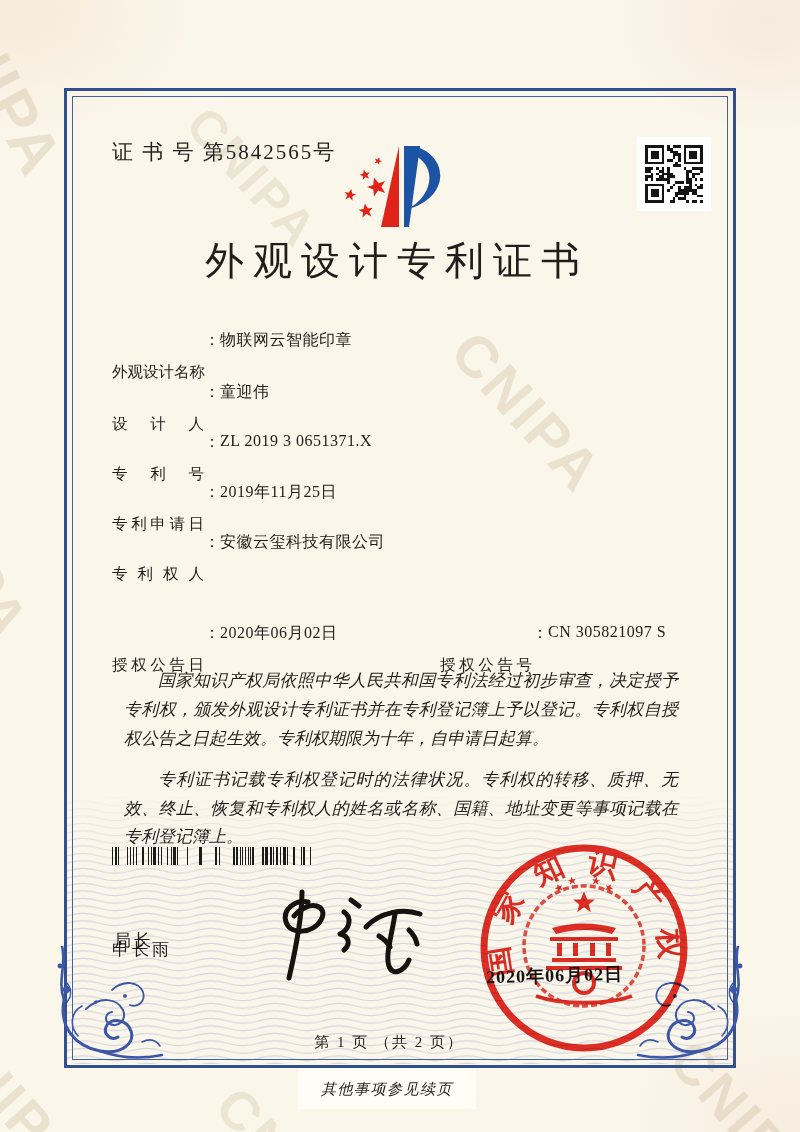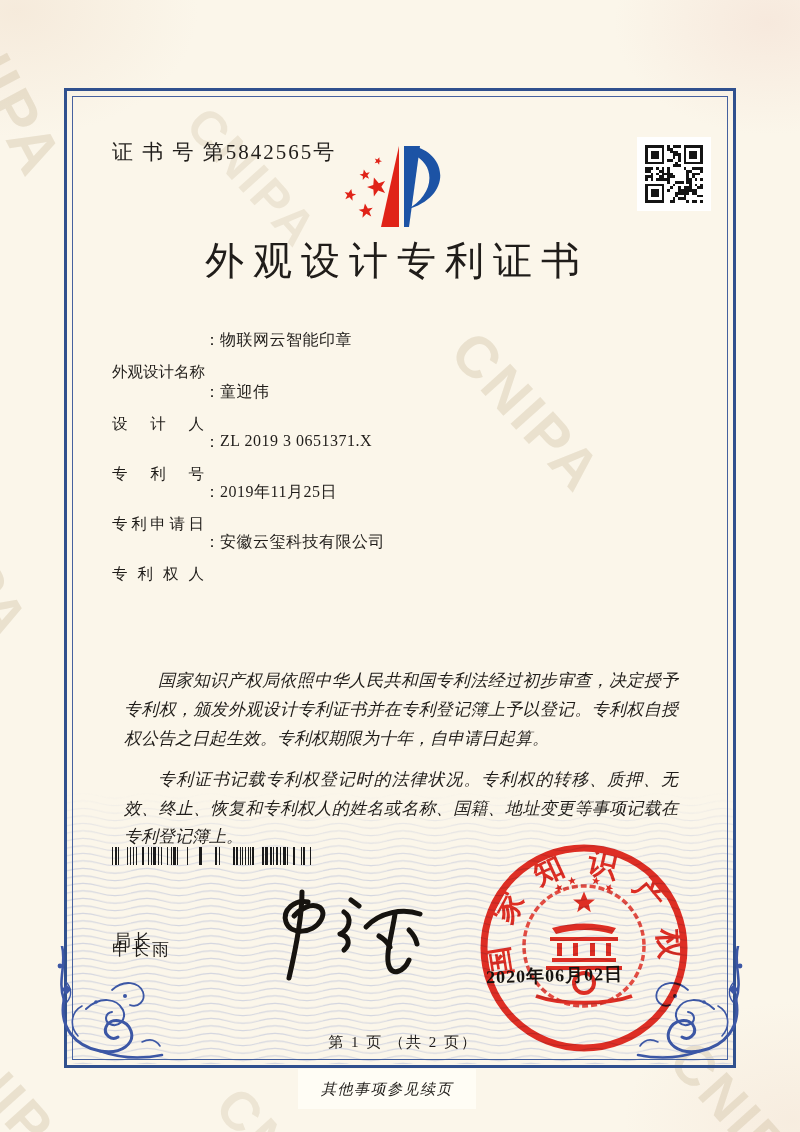--- a/index.html
+++ b/index.html
@@ -55,21 +55,21 @@
       font-family:"Liberation Sans","DejaVu Sans",sans-serif;letter-spacing:3px;margin-top:25px;}
   .sig-name{position:absolute;left:112px;top:938px;font-size:17px;z-index:3;
       font-family:"Liberation Sans","DejaVu Sans",sans-serif;letter-spacing:3px;}
   .sig-script{position:absolute;left:232px;top:886px;z-index:3;}
 
   .seal{position:absolute;left:472px;top:840px;z-index:5;opacity:.93;mix-blend-mode:multiply;}
   .seal-date{position:absolute;left:486px;top:963px;width:170px;z-index:6;
       font-size:18px;font-weight:bold;letter-spacing:1px;color:#14120f;transform:rotate(-1.5deg);}
 
   .page-no{position:absolute;left:64px;top:1033px;width:650px;text-align:center;
-      font-size:15px;letter-spacing:2px;z-index:3;margin-left:14px;}
+      font-size:15px;letter-spacing:2px;z-index:3;}
   .note-box{position:absolute;left:298px;top:1069px;width:178px;height:40px;
       background:#fffdf5;z-index:3;display:flex;align-items:center;justify-content:center;}
   .note-box span{font-size:15px;font-style:italic;letter-spacing:1.5px;}
 </style>
 </head>
 <body>
 
 <div id="page">
 
   <div class="wm wm1">CNIPA</div>
@@ -294,20 +294,26 @@
   </div>
   <div class="frow" style="top:432px">
     <span class="lbl">专利号</span><span class="colon">：</span><span class="val">ZL 2019 3 0651371.X</span>
   </div>
   <div class="frow" style="top:482px">
     <span class="lbl">专利申请日</span><span class="colon">：</span><span class="val">2019年11月25日</span>
   </div>
   <div class="frow" style="top:532px">
     <span class="lbl">专利权人</span><span class="colon">：</span><span class="val">安徽云玺科技有限公司</span>
   </div>
+  <div class="frow" style="top:623px">
+    <span class="lbl">授权公告日</span><span class="colon">：</span><span class="val">2020年06月02日</span>
+    <span class="grant-no">
+      <span class="lbl">授权公告号</span><span class="colon">：</span><span class="val">CN 305821097 S</span>
+    </span>
+  </div>
 
   <div class="body-text">
     <p>国家知识产权局依照中华人民共和国专利法经过初步审查，决定授予专利权，颁发外观设计专利证书并在专利登记簿上予以登记。专利权自授权公告之日起生效。专利权期限为十年，自申请日起算。</p>
     <p>专利证书记载专利权登记时的法律状况。专利权的转移、质押、无效、终止、恢复和专利权人的姓名或名称、国籍、地址变更等事项记载在专利登记簿上。</p>
   </div>
 
   <div class="barcode"><svg width="209" height="18" shape-rendering="crispEdges">
         <rect x="0" y="0" width="1" height="18" fill="#1b1b1b"></rect>
         <rect x="3" y="0" width="2" height="18" fill="#1b1b1b"></rect>
         <rect x="6" y="0" width="1" height="18" fill="#1b1b1b"></rect>

